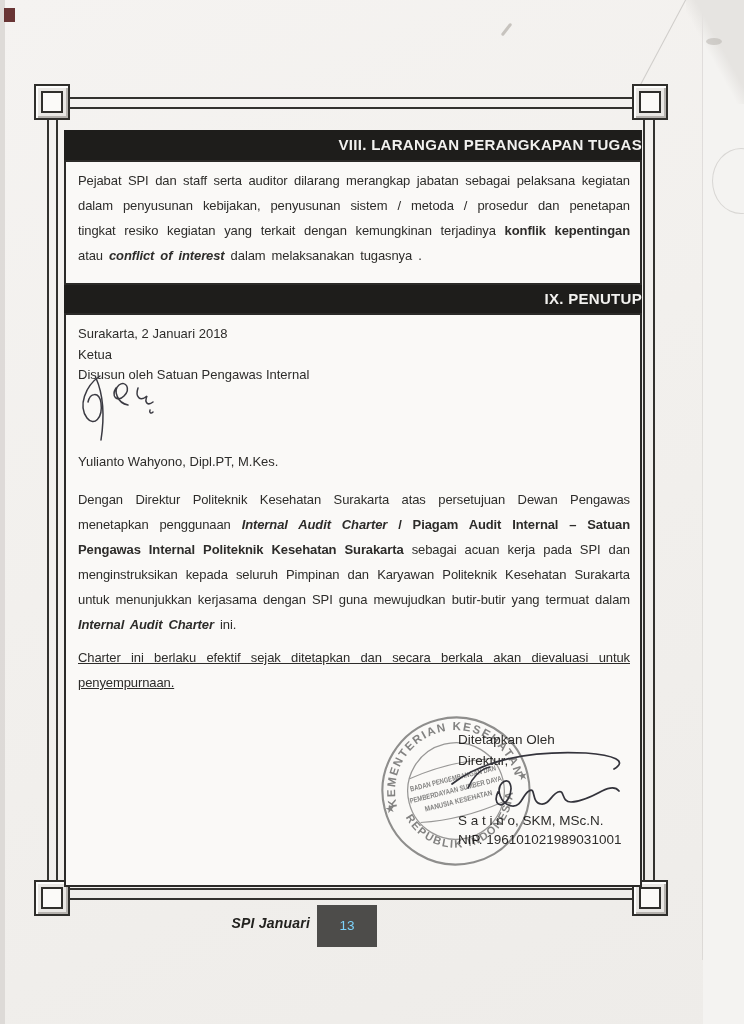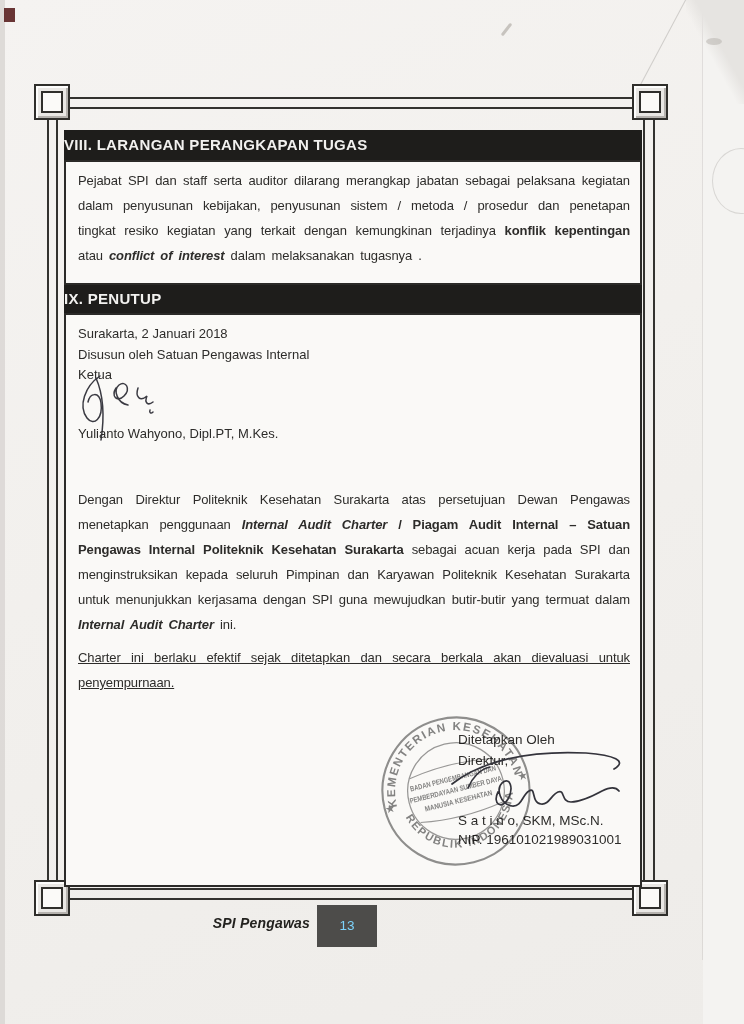--- a/index.html
+++ b/index.html
@@ -25,37 +25,37 @@
   .frame-outer { position:absolute; left:47px; top:97px; width:608px; height:803px; border:2px solid #33322f; }
   .frame-inner { position:absolute; left:56px; top:107px; width:589px; height:783px; border:2px solid #33322f; }
   .corner { position:absolute; width:36px; height:36px; border:2px solid #2f2e2b; background:#e9e7e4;
     box-shadow:inset 2px 2px 0 #fdfdfc, inset -2px -2px 0 #b6b3af; }
   .corner .inner { position:absolute; left:5px; top:5px; width:22px; height:22px; border:2px solid #2f2e2b; background:#fbfaf8; }
   .corner.tl { left:34px; top:84px; } .corner.tr { left:632px; top:84px; }
   .corner.bl { left:34px; top:880px; } .corner.br { left:632px; top:880px; }
 
   
   .bar { position:absolute; left:64px; width:578px; background:#1e1d1b; color:#f2f1ef;
-    font-weight:bold; font-size:15px; letter-spacing:.3px; text-align:left; }
+    font-weight:bold; font-size:15px; letter-spacing:.3px; text-align:right; }
   .bar.viii { top:130px; height:30px; line-height:30px; }
   .bar.ix   { top:285px; height:28px; line-height:28px; }
   .cbox { position:absolute; left:64px; width:578px; border:2px solid #2b2a28; background:#faf9f7; }
   .cbox.p1 { top:160px; height:125px; }
   .cbox.main { top:313px; height:574px; }
 
   .just { text-align:justify; text-align-last:left; font-size:13px; line-height:25px; letter-spacing:-0.1px; word-spacing:2.5px; color:#2d2c2a; }
   .p1text { position:absolute; left:78px; top:168px; width:552px; }
   .p2text { position:absolute; left:78px; top:487px; width:552px; }
   .p3text { position:absolute; left:78px; top:645px; width:552px;text-decoration:underline; }
   .b  { font-weight:bold; }
   .bi { font-weight:bold; font-style:italic; }
 
   .lineblock { position:absolute; left:78px; font-size:13px; color:#2d2c2a; }
   .dateblock { top:324px; line-height:20.5px; }
-  .nameblock { top:424px; line-height:20px; }
+  .nameblock { top:452px; line-height:20px; }
 
   .appr { position:absolute; font-size:13.5px; color:#2d2c2a; }
   .appr.l1 { left:458px; top:732px; }
   .appr.l2 { left:458px; top:753px; }
   .appr.nm { left:458px; top:813px; }
   .appr.np { left:458px; top:832px; }
 
   .sig-ketua { position:absolute; left:58px; top:366px; width:100px; height:78px; }
   .sig-dir { position:absolute; left:438px; top:738px; width:212px; height:84px; z-index:6; }
   .stamp-wrap { position:absolute; left:372px; top:707px; width:168px; height:168px;
@@ -103,22 +103,22 @@
   <div class="cbox p1"></div>
   <p class="just p1text"><span>Pejabat SPI dan staff serta auditor dilarang merangkap jabatan sebagai pelaksana kegiatan dalam penyusunan kebijakan, penyusunan sistem / metoda / prosedur dan penetapan tingkat resiko kegiatan yang terkait dengan kemungkinan terjadinya </span><span class="b">konflik kepentingan</span><span> atau </span><span class="bi">conflict of interest</span><span> dalam melaksanakan tugasnya .</span></p>
 
   <div class="bar ix">
     <span>IX. PENUTUP</span>
   </div>
   <div class="cbox main"></div>
 
   <div class="lineblock dateblock">
     <div>Surakarta, 2 Januari 2018</div>
+    <div>Ketua</div>
     <div>Disusun oleh Satuan Pengawas Internal</div>
-    <div>Ketua</div>
   </div>
 
   <svg class="sig-ketua" viewBox="0 0 100 78">
     <g fill="none" stroke="#3a3a42" stroke-width="1.5" stroke-linecap="round">
       <path d="M 42 10 C 27 20 20 40 29 52 C 36 61 45 52 43 37 C 41 25 32 27 30 36"></path>
       <path d="M 38 12 C 45 28 47 48 43 74"></path>
       <path d="M 58 22 C 53 30 59 37 66 30 C 73 23 68 14 61 19 C 55 24 59 37 70 39"></path>
       <path d="M 80 22 C 77 31 82 36 89 30 C 86 37 90 40 95 36"></path>
       <path d="M 92 44 C 91 47 93 48 95 46"></path>
     </g>
@@ -162,16 +162,16 @@
   </div>
 
   <svg class="sig-dir" viewBox="0 0 212 84">
     <g fill="none" stroke="#33333b" stroke-width="1.7" stroke-linecap="round">
       <path d="M 14 46 C 42 24 88 12 148 15 C 176 17 190 23 176 31"></path>
       <path d="M 60 54 C 54 66 64 72 70 61 C 76 50 72 38 64 45 C 58 51 62 66 74 68 C 84 69 84 57 91 53 C 98 48 93 65 103 66 C 111 67 113 57 120 54 C 127 51 123 64 133 64 C 143 64 153 59 164 53 C 172 49 178 49 181 53"></path>
       <path d="M 30 50 C 34 40 42 31 52 29"></path>
     </g>
   </svg>
 
-  <div class="footer-label">SPI Pengawas</div>
+  <div class="footer-label">SPI Januari</div>
   <div class="page-badge">13</div>
 
 </div>
 
 </body></html>

